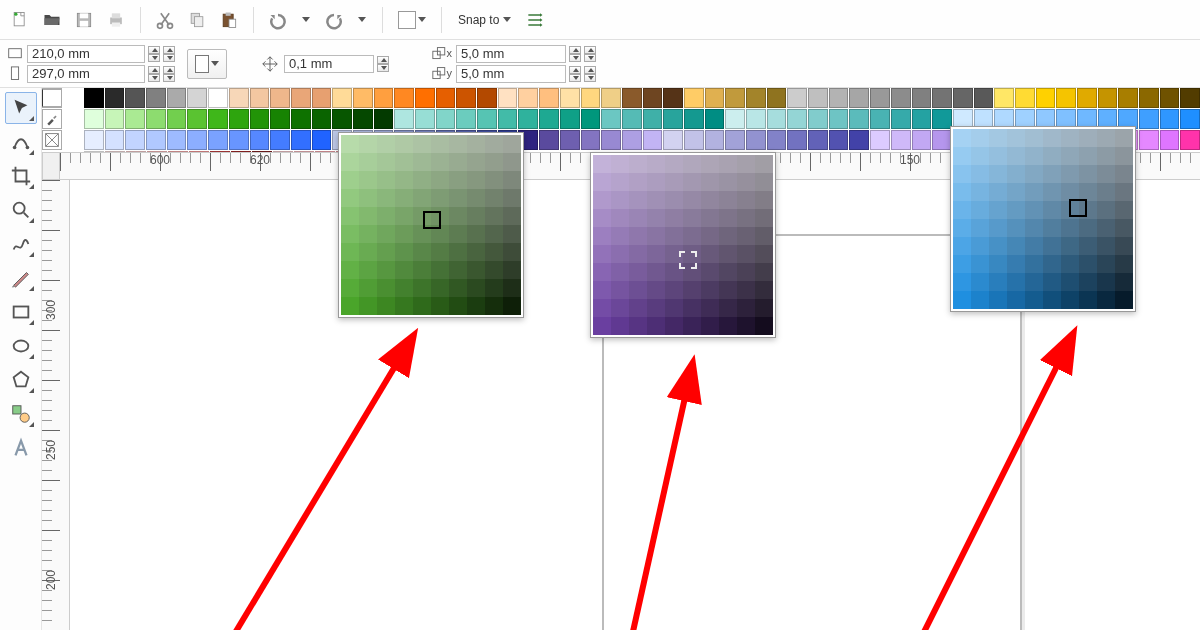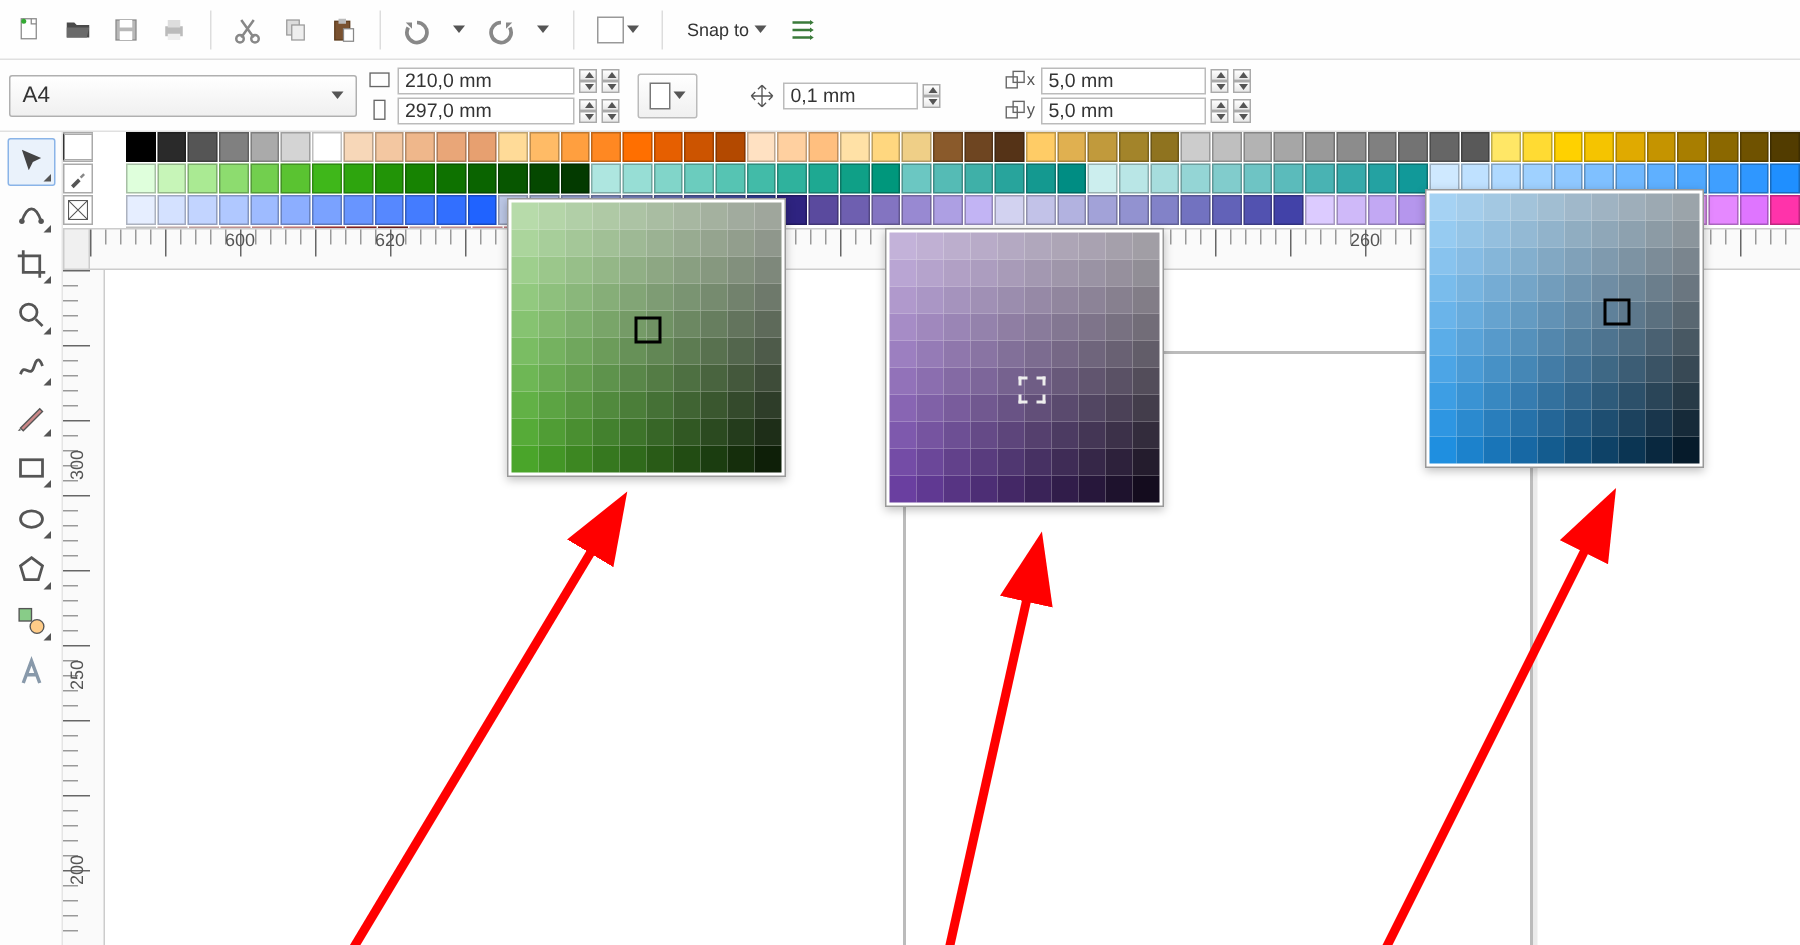--- a/index.html
+++ b/index.html
@@ -164,24 +164,20 @@
   </div>
   <div class="tb-btn" title="Options">
     <svg viewBox="0 0 24 24">
         <path d="M4 6h14M4 12h14M4 18h14" stroke="#3a7a3a" stroke-width="2"></path>
         <path d="M18 4l3 2-3 2zM18 10l3 2-3 2zM18 16l3 2-3 2z" fill="#3a7a3a"></path>
       </svg>
   </div>
 </div>
 
 <div class="propbar">
-  <div class="paper-select">
-    <span>A4</span>
-    <div class="caret"></div>
-  </div>
 
   <div class="dim-group">
     <div class="dim-row">
       <span class="icon">
           <svg viewBox="0 0 20 16">
             <rect x="3" y="3" width="14" height="10" fill="none" stroke="#666"></rect>
           </svg>
         </span>
       <input value="210,0 mm" style="">
       <div class="spinners">
@@ -666,21 +662,21 @@
         <div class="tick" style="left: 1090px;"></div>
         <div class="tick major" style="left: 1100px;"></div>
         <div class="tick" style="left: 1110px;"></div>
         <div class="tick" style="left: 1120px;"></div>
         <div class="tick" style="left: 1130px;"></div>
         <div class="lbl" style="left: 100px;">600</div>
         <div class="lbl" style="left: 200px;">620</div>
         <div class="lbl" style="left: 300px;">300</div>
         <div class="lbl" style="left: 550px;">250</div>
         <div class="lbl" style="left: 700px;">0</div>
-        <div class="lbl" style="left: 850px;">260</div>
+        <div class="lbl" style="left: 850px;">150</div>
       </div>
     <div class="ruler-v" id="ruler-v">
         <div class="tick major" style="top: 0px;"></div>
         <div class="tick" style="top: 10px;"></div>
         <div class="tick" style="top: 20px;"></div>
         <div class="tick" style="top: 30px;"></div>
         <div class="tick" style="top: 40px;"></div>
         <div class="tick major" style="top: 50px;"></div>
         <div class="tick" style="top: 60px;"></div>
         <div class="tick" style="top: 70px;"></div>

